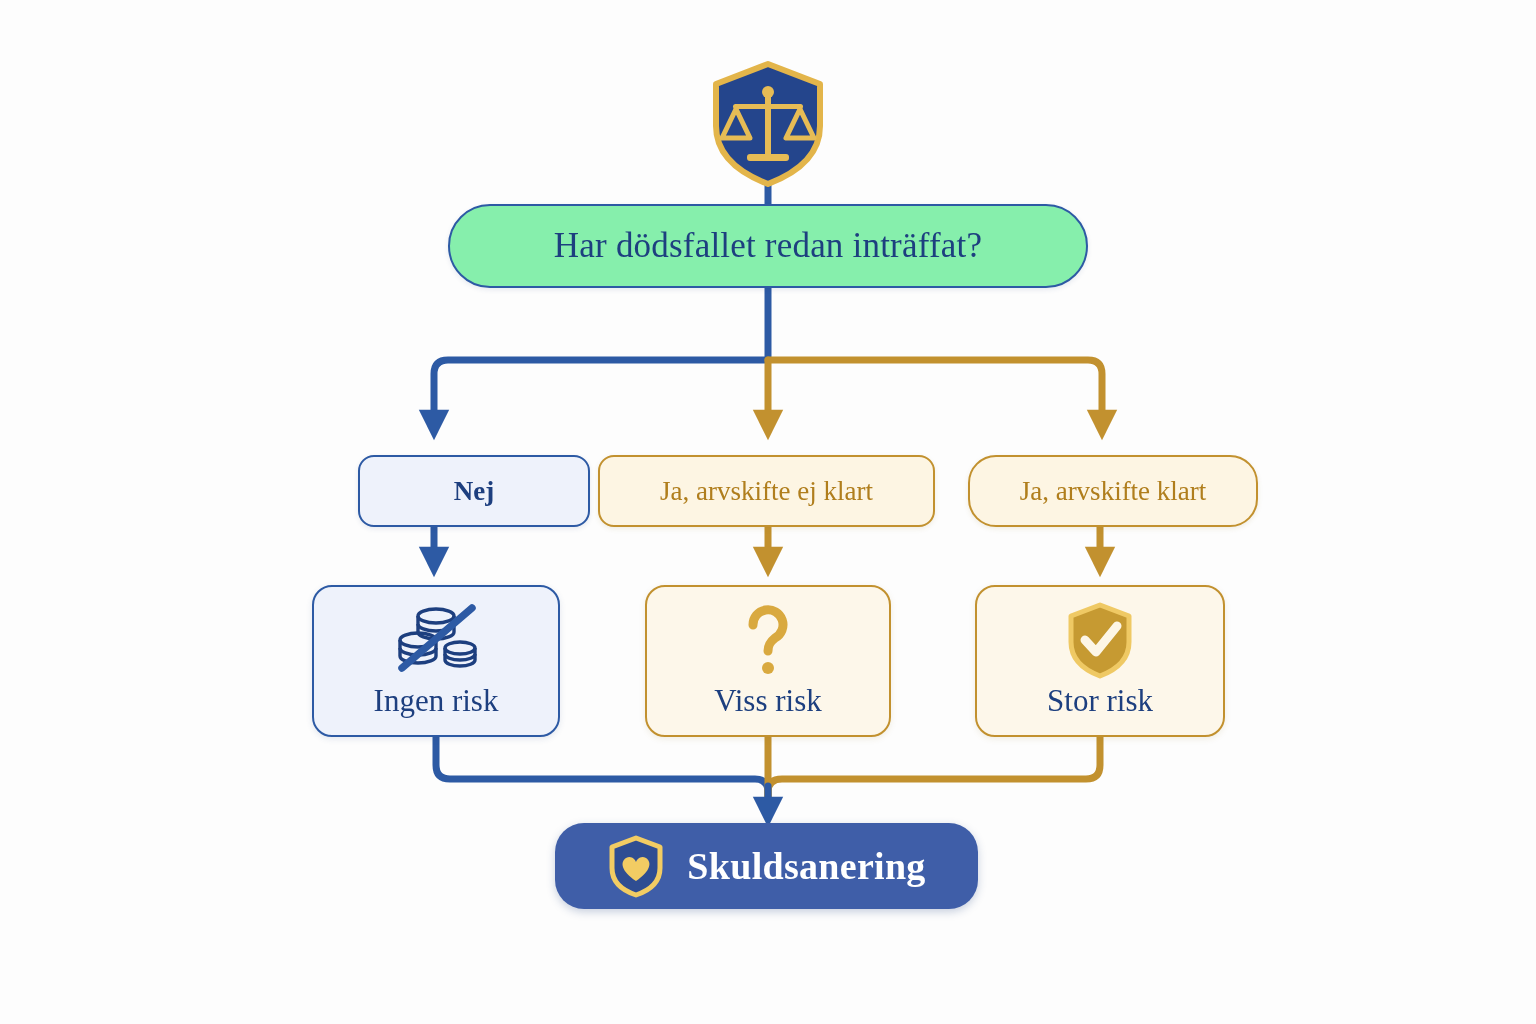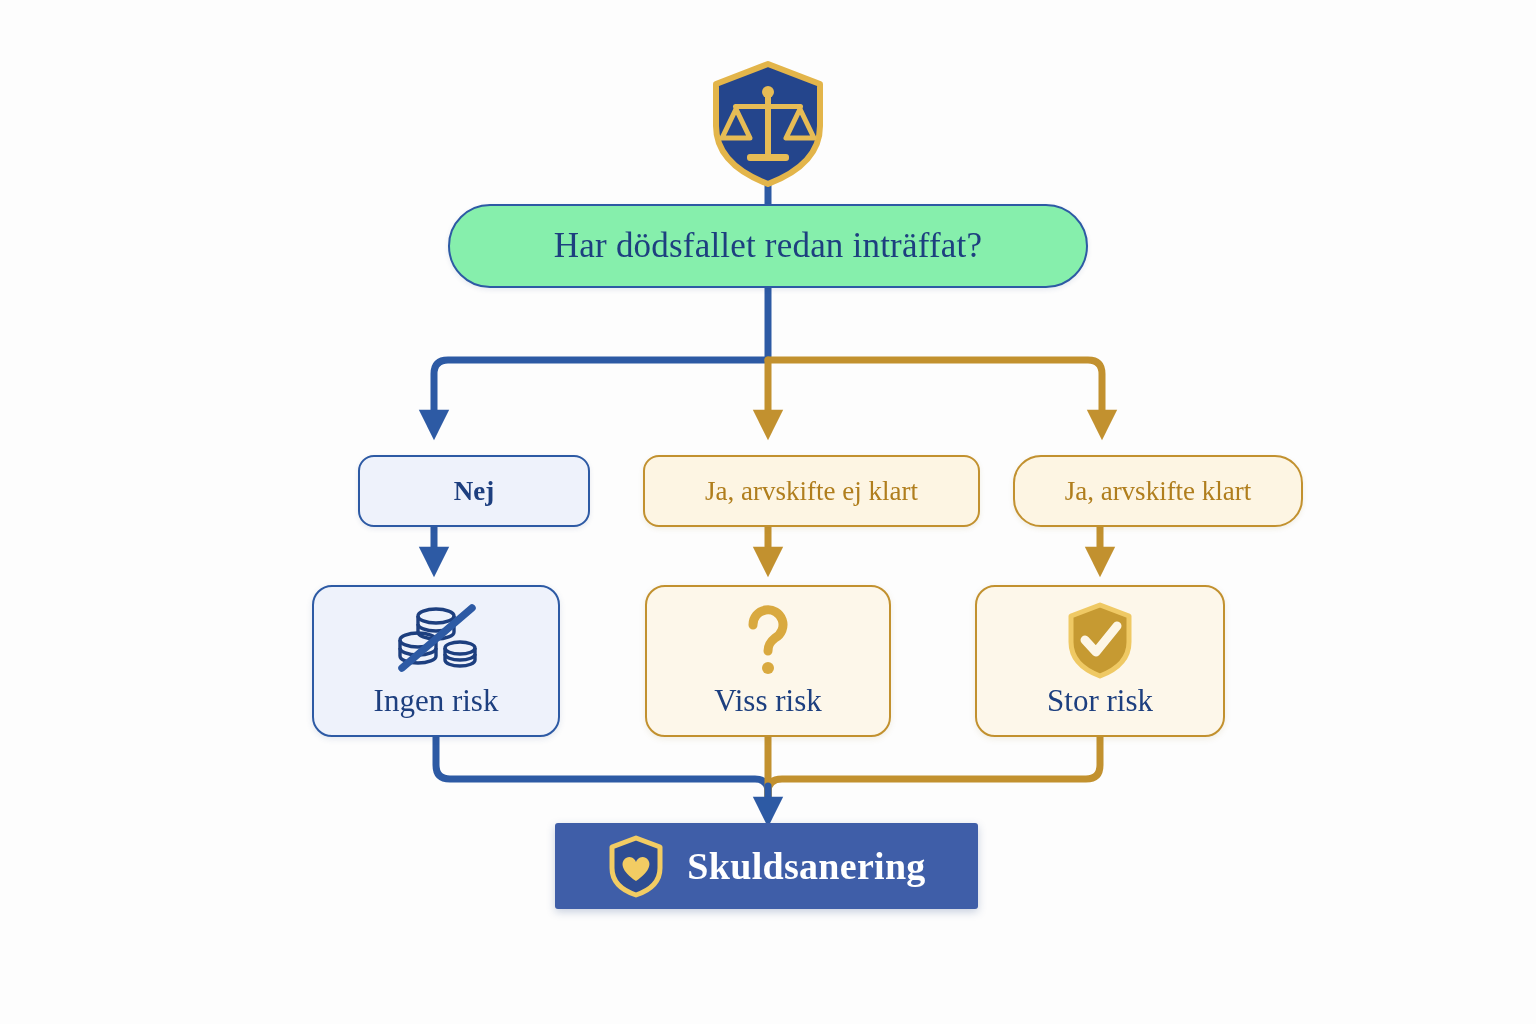--- a/index.html
+++ b/index.html
@@ -83,21 +83,20 @@
     box-shadow: 0 2px 5px rgba(40,70,130,0.10);
   }
   .chip.blue .label {
     color: #1d3f7f;
     font-weight: bold;
   }
   .chip.gold {
     background: #fdf5e3;
     border-color: #c2912f;
     box-shadow: 0 2px 5px rgba(150,120,40,0.12);
-    margin-left: 45px;
   }
   .chip.gold .label {
     color: #b07e1d;
   }
 
   #chip-nej       { left: 318px; top: 455px; width: 232px; margin-left: 40px; }
   #chip-ej-klart  { left: 598px; top: 455px; width: 337px; }
   #chip-klart     { left: 968px; top: 455px; width: 290px; border-radius: 28px; }
 
   
@@ -133,21 +132,21 @@
   #card-ingen { left: 312px; top: 585px; width: 248px; }
   #card-viss  { left: 645px; top: 585px; width: 246px; }
   #card-stor  { left: 975px; top: 585px; width: 250px; }
 
   
   #final-bar {
     left: 555px;
     top: 823px;
     width: 423px;
     height: 86px;
-    border-radius: 3px;
+    border-radius: 29px;
     background: #3f5ea8;
     flex-direction: row;
     gap: 22px;
     box-shadow: 0 3px 8px rgba(40,70,130,0.25);
   }
   #final-bar .label {
     font-size: 38px;
     color: #ffffff;
     font-weight: bold;
     white-space: nowrap;

